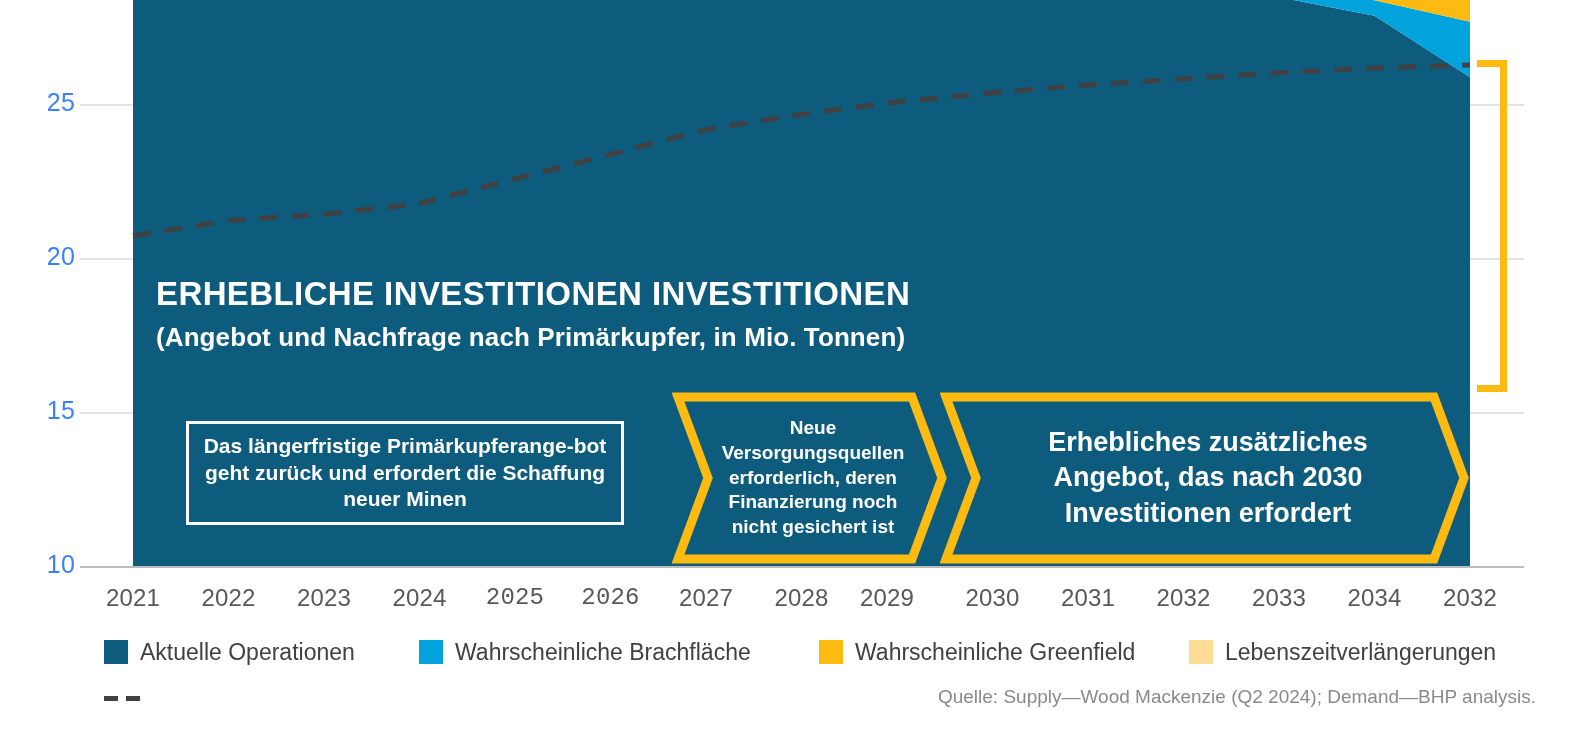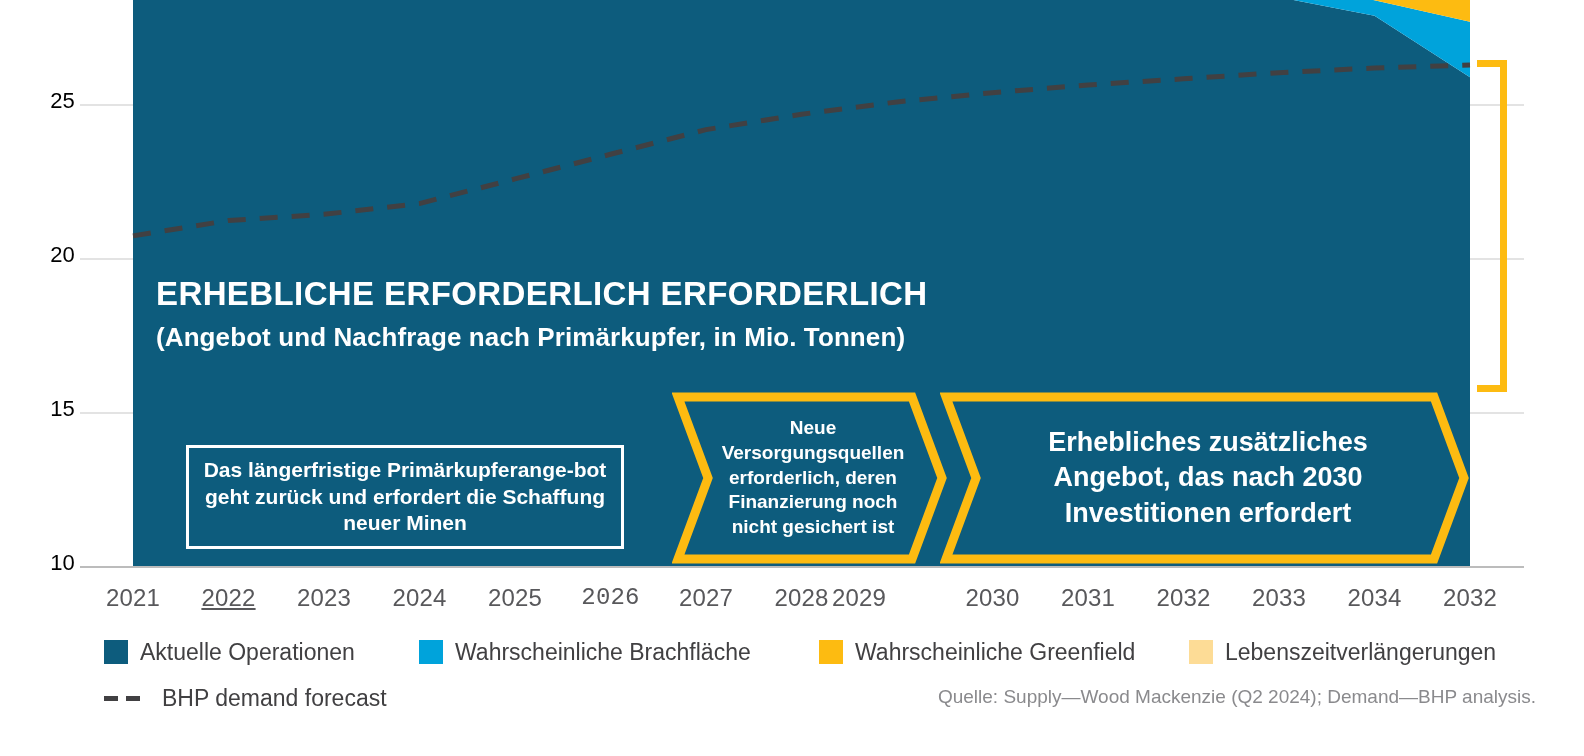--- a/index.html
+++ b/index.html
@@ -9,21 +9,21 @@
     overflow:hidden;position:relative;
   }
   #stage{position:absolute;left:0;top:0;width:1584px;height:756px;}
 
   
   .plot{position:absolute;left:0;top:0;width:1584px;height:756px;}
   svg.chart{position:absolute;left:0;top:0;}
 
   
   .ytick{
-    position:absolute;color:#000000;font-size:22px;
+    position:absolute;color:#3b82f6;font-size:25px;
     text-align:right;width:60px;letter-spacing:.2px;
   }
   
   .xtick{
     position:absolute;color:#58585b;font-size:24px;
     text-align:center;width:110px;top:584px;letter-spacing:.2px;
   }
 
   
   .headline{
@@ -35,21 +35,21 @@
     position:absolute;left:156px;top:322px;color:#ffffff;
     font-size:26px;font-weight:bold;letter-spacing:.1px;white-space:nowrap;
   }
 
   
   .callout-box{
     position:absolute;left:186px;top:421px;width:438px;height:104px;
     border:3px solid #ffffff;box-sizing:border-box;
     display:flex;align-items:center;justify-content:center;
     text-align:center;color:#ffffff;font-size:21px;font-weight:bold;
-    line-height:1.26;padding:0 10px;margin-top:24px;
+    line-height:1.26;padding:0 10px;
   }
 
   
   .chev{position:absolute;}
   .chev svg{position:absolute;left:0;top:0;}
   .chev .txt{
     position:absolute;left:0;top:0;width:100%;height:100%;
     display:flex;align-items:center;justify-content:center;
     text-align:center;color:#ffffff;font-weight:bold;line-height:1.3;
     box-sizing:border-box;
@@ -113,37 +113,37 @@
 
   <div id="yticks">
       <div class="ytick" style="left: 15px; top: 550px;">10</div>
       <div class="ytick" style="left: 15px; top: 396px;">15</div>
       <div class="ytick" style="left: 15px; top: 242px;">20</div>
       <div class="ytick" style="left: 15px; top: 88px;">25</div>
     </div>
 
   <div id="xticks">
       <div class="xtick" style="left: 78px;">2021</div>
-      <div class="xtick" style="left: 173.5px; text-decoration: underline;">2022</div>
+      <div class="xtick" style="left: 173.5px;">2022</div>
       <div class="xtick" style="left: 269px;">2023</div>
       <div class="xtick" style="left: 364.5px;">2024</div>
-      <div class="xtick" style="left: 460px;">2025</div>
+      <div class="xtick" style="left: 460px; font-family: Liberation Mono, monospace;">2025</div>
       <div class="xtick" style="left: 555.5px; font-family: Liberation Mono, monospace;">2026</div>
       <div class="xtick" style="left: 651px; text-align: center;">2027</div>
       <div class="xtick" style="left: 746.5px;">2028</div>
-      <div class="xtick" style="left: 804px;">2029</div>
+      <div class="xtick" style="left: 832px;">2029</div>
       <div class="xtick" style="left: 937.5px;">2030</div>
       <div class="xtick" style="left: 1033px;">2031</div>
       <div class="xtick" style="left: 1128.5px;">2032</div>
       <div class="xtick" style="left: 1224px;">2033</div>
       <div class="xtick" style="left: 1319.5px;">2034</div>
       <div class="xtick" style="left: 1415px;">2032</div>
     </div>
 
-  <div class="headline">ERHEBLICHE ERFORDERLICH ERFORDERLICH</div>
+  <div class="headline">ERHEBLICHE INVESTITIONEN INVESTITIONEN</div>
   <div class="subhead">(Angebot und Nachfrage nach Primärkupfer, in Mio. Tonnen)</div>
 
   <div class="callout-box">
     <span>Das längerfristige Primärkupferange-bot geht zurück und erfordert die Schaffung neuer Minen</span>
   </div>
 
   <div class="chev" id="chev-mid">
     <svg width="276" height="174" viewBox="0 0 276 174">
       <path d="M6,6 L240,6 L270,87 L240,168 L6,168 L36,87 Z" fill="none" stroke="#FDBB11" stroke-width="9" stroke-linejoin="miter"></path>
     </svg>
@@ -177,17 +177,16 @@
         <span class="sw" style="background: rgb(253, 220, 150);"></span>
         <span class="lg-label">Lebenszeitverlängerungen</span>
       </div>
     </div>
 
   <div class="lg-dash">
     <span class="dashmark">
         <i></i>
         <i></i>
       </span>
-    <span class="lg-label">BHP demand forecast</span>
   </div>
 
   <div class="source">Quelle: Supply—Wood Mackenzie (Q2 2024); Demand—BHP analysis.</div>
 </div>
 
 </body></html>

